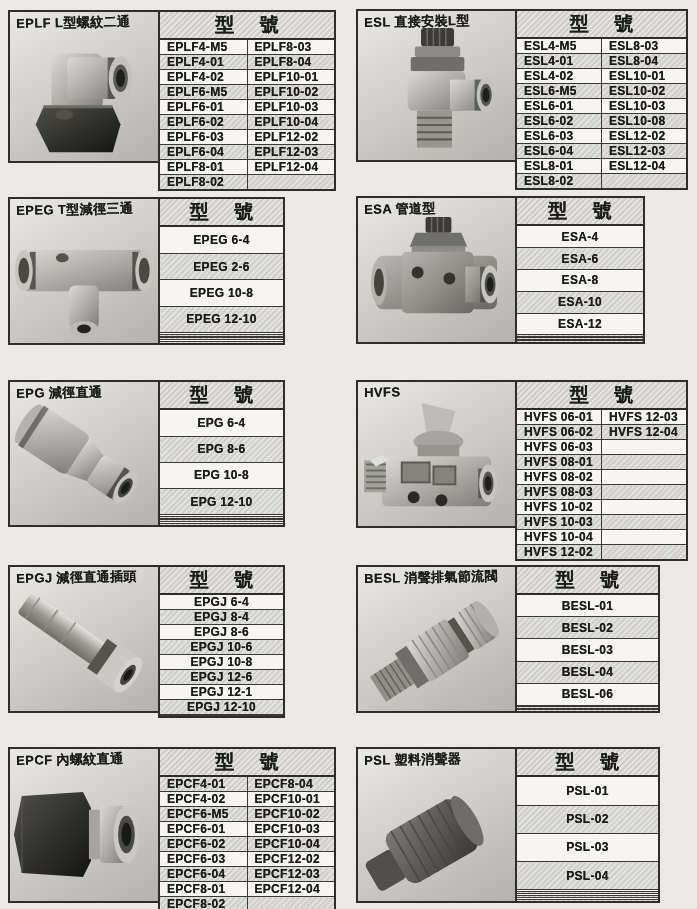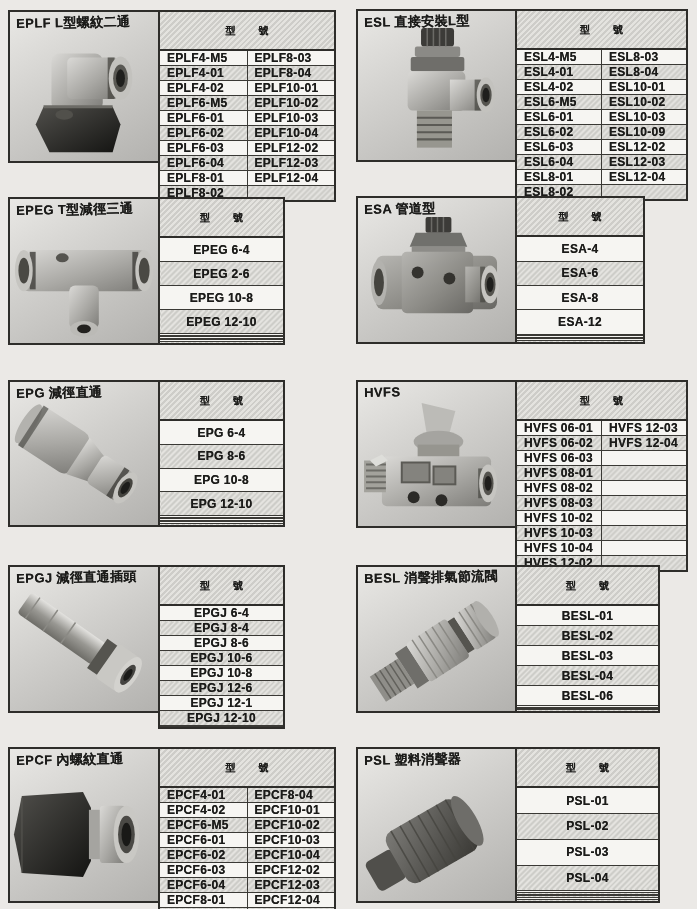--- a/index.html
+++ b/index.html
@@ -22,21 +22,21 @@
     transform:rotate(-1.2deg);transform-origin:left top;
     text-shadow:0 0 .6px rgba(25,25,23,.85);
   }
   .photo-art{position:absolute;left:0;right:0;top:15px;bottom:0;}
   .photo-art svg{width:100%;height:100%;display:block;}
   table.model-table{
     border-collapse:collapse;table-layout:fixed;box-sizing:border-box;
     border:2px solid #2e2d2a;background:#f5f4f1;margin-left:-2px;flex:0 0 auto;
   }
   table.model-table th{
-    height:15px;padding:11px;font-size:10px;font-weight:bold;text-align:center;
+    height:15px;padding:0;font-size:19px;font-weight:bold;text-align:center;
     word-spacing:20px;border-bottom:2px solid #2e2d2a;
     text-shadow:0 0 .6px rgba(25,25,23,.85);
   }
   table.model-table td{
     border:1px solid #3a3935;
     font-size:12px;font-weight:bold;letter-spacing:.3px;
     padding:0 0 0 7px;white-space:nowrap;overflow:hidden;
     background:#f6f5f2;
     text-shadow:0 0 .6px rgba(25,25,23,.85);
   }
@@ -188,21 +188,21 @@
           <tr class="shade">
             <td>ESL6-M5</td>
             <td>ESL10-02</td>
           </tr>
           <tr>
             <td>ESL6-01</td>
             <td>ESL10-03</td>
           </tr>
           <tr class="shade">
             <td>ESL6-02</td>
-            <td>ESL10-09</td>
+            <td>ESL10-08</td>
           </tr>
           <tr>
             <td>ESL6-03</td>
             <td>ESL12-02</td>
           </tr>
           <tr class="shade">
             <td>ESL6-04</td>
             <td>ESL12-03</td>
           </tr>
           <tr>
@@ -307,20 +307,23 @@
       <tbody>
           <tr>
             <td>ESA-4</td>
           </tr>
           <tr class="shade">
             <td>ESA-6</td>
           </tr>
           <tr>
             <td>ESA-8</td>
           </tr>
+          <tr class="shade">
+            <td>ESA-10</td>
+          </tr>
           <tr>
             <td>ESA-12</td>
           </tr>
           <tr class="shade">
             <td></td>
           </tr>
           <tr>
             <td></td>
           </tr>
           <tr class="shade">

